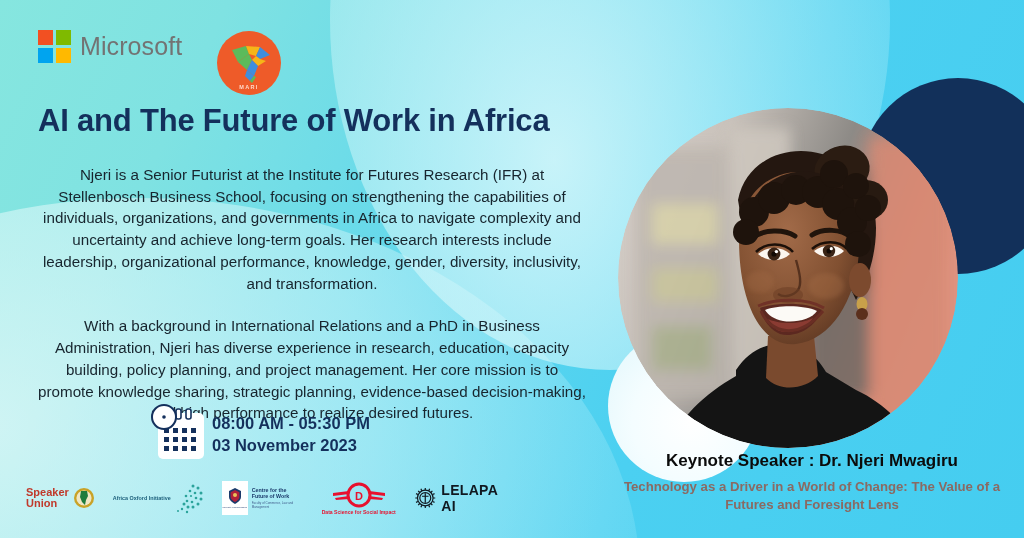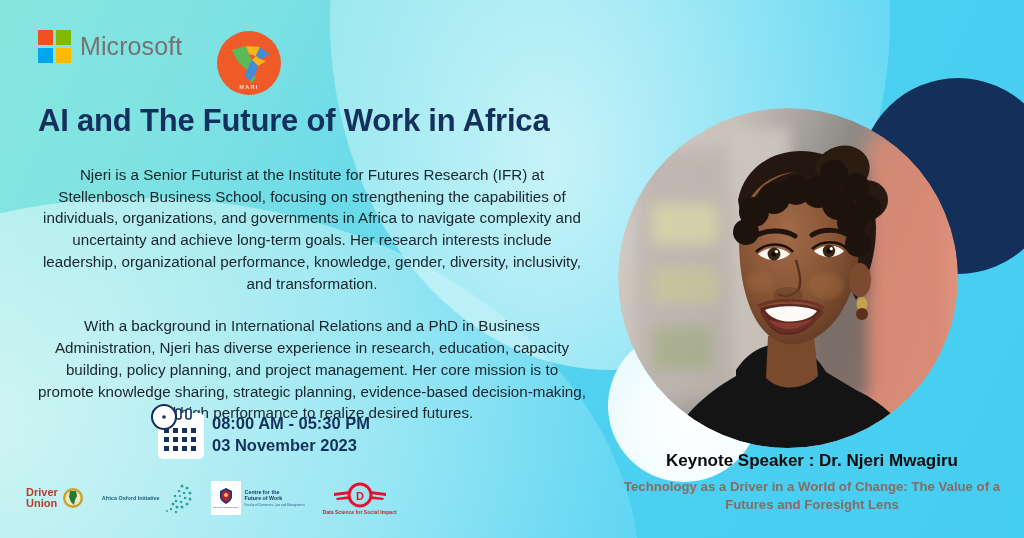--- a/index.html
+++ b/index.html
@@ -168,21 +168,21 @@
     <div class="dt-text">
       <div>08:00 AM - 05:30 PM</div>
       <div>03 November 2023</div>
     </div>
   </div>
 
   <div class="partners">
 
     <div class="partner au">
       <div class="au-text">
-        <div>Driver</div>
+        <div>Speaker</div>
         <div>Union</div>
       </div>
       <svg width="22" height="22" viewBox="0 0 22 22">
         <circle cx="11" cy="11" r="10" fill="#C9A227"></circle>
         <circle cx="11" cy="11" r="7.6" fill="#EFE6C4"></circle>
         <path d="M8 4 L14 4 L15 9 L13 13 L12 18 L9 15 L7 10 Z" fill="#1E7B3C"></path>
       </svg>
     </div>
 
     <div class="partner aoi">
@@ -236,20 +236,37 @@
           <path d="M4 16 L18 14 L18 17 L5 18 Z"></path>
           <path d="M54 11 L38 9 L38 12 L54 14 Z"></path>
           <path d="M52 16 L38 14 L38 17 L51 18 Z"></path>
         </g>
         <circle cx="28" cy="13" r="11" fill="none" stroke="#E8112D" stroke-width="3"></circle>
         <text x="28" y="17.5" text-anchor="middle" fill="#E8112D" font-size="11" font-weight="bold" font-family="Liberation Sans, sans-serif">D</text>
       </svg>
       <span class="dsfsi-text">Data Science for Social Impact</span>
     </div>
 
+    <div class="partner lelapa">
+      <svg width="26" height="26" viewBox="0 0 26 26">
+        <g stroke="#101820" stroke-width="1.4" fill="none">
+          <circle cx="13" cy="13" r="9"></circle>
+          <circle cx="13" cy="13" r="6.3"></circle>
+          <path d="M13 1.5 L13 4 M13 22 L13 24.5 M1.5 13 L4 13 M22 13 L24.5 13
+                   M4.8 4.8 L6.6 6.6 M19.4 19.4 L21.2 21.2
+                   M21.2 4.8 L19.4 6.6 M6.6 19.4 L4.8 21.2
+                   M8 2.3 L8.9 4.6 M17.1 21.4 L18 23.7
+                   M2.3 18 L4.6 17.1 M21.4 8.9 L23.7 8
+                   M2.3 8 L4.6 8.9 M21.4 17.1 L23.7 18
+                   M8 23.7 L8.9 21.4 M17.1 4.6 L18 2.3"></path>
+          <path d="M13 7.4 L13 18.6 M9.2 11 L16.8 11"></path>
+        </g>
+      </svg>
+      <span class="lelapa-word">LELAPA AI</span>
+    </div>
   </div>
 
   <div class="white-circle"></div>
 
   <div class="photo">
     <svg width="340" height="340" viewBox="0 0 340 340">
       <defs>
         <clipPath id="pclip">
             <circle cx="170" cy="170" r="170"></circle>
           </clipPath>

